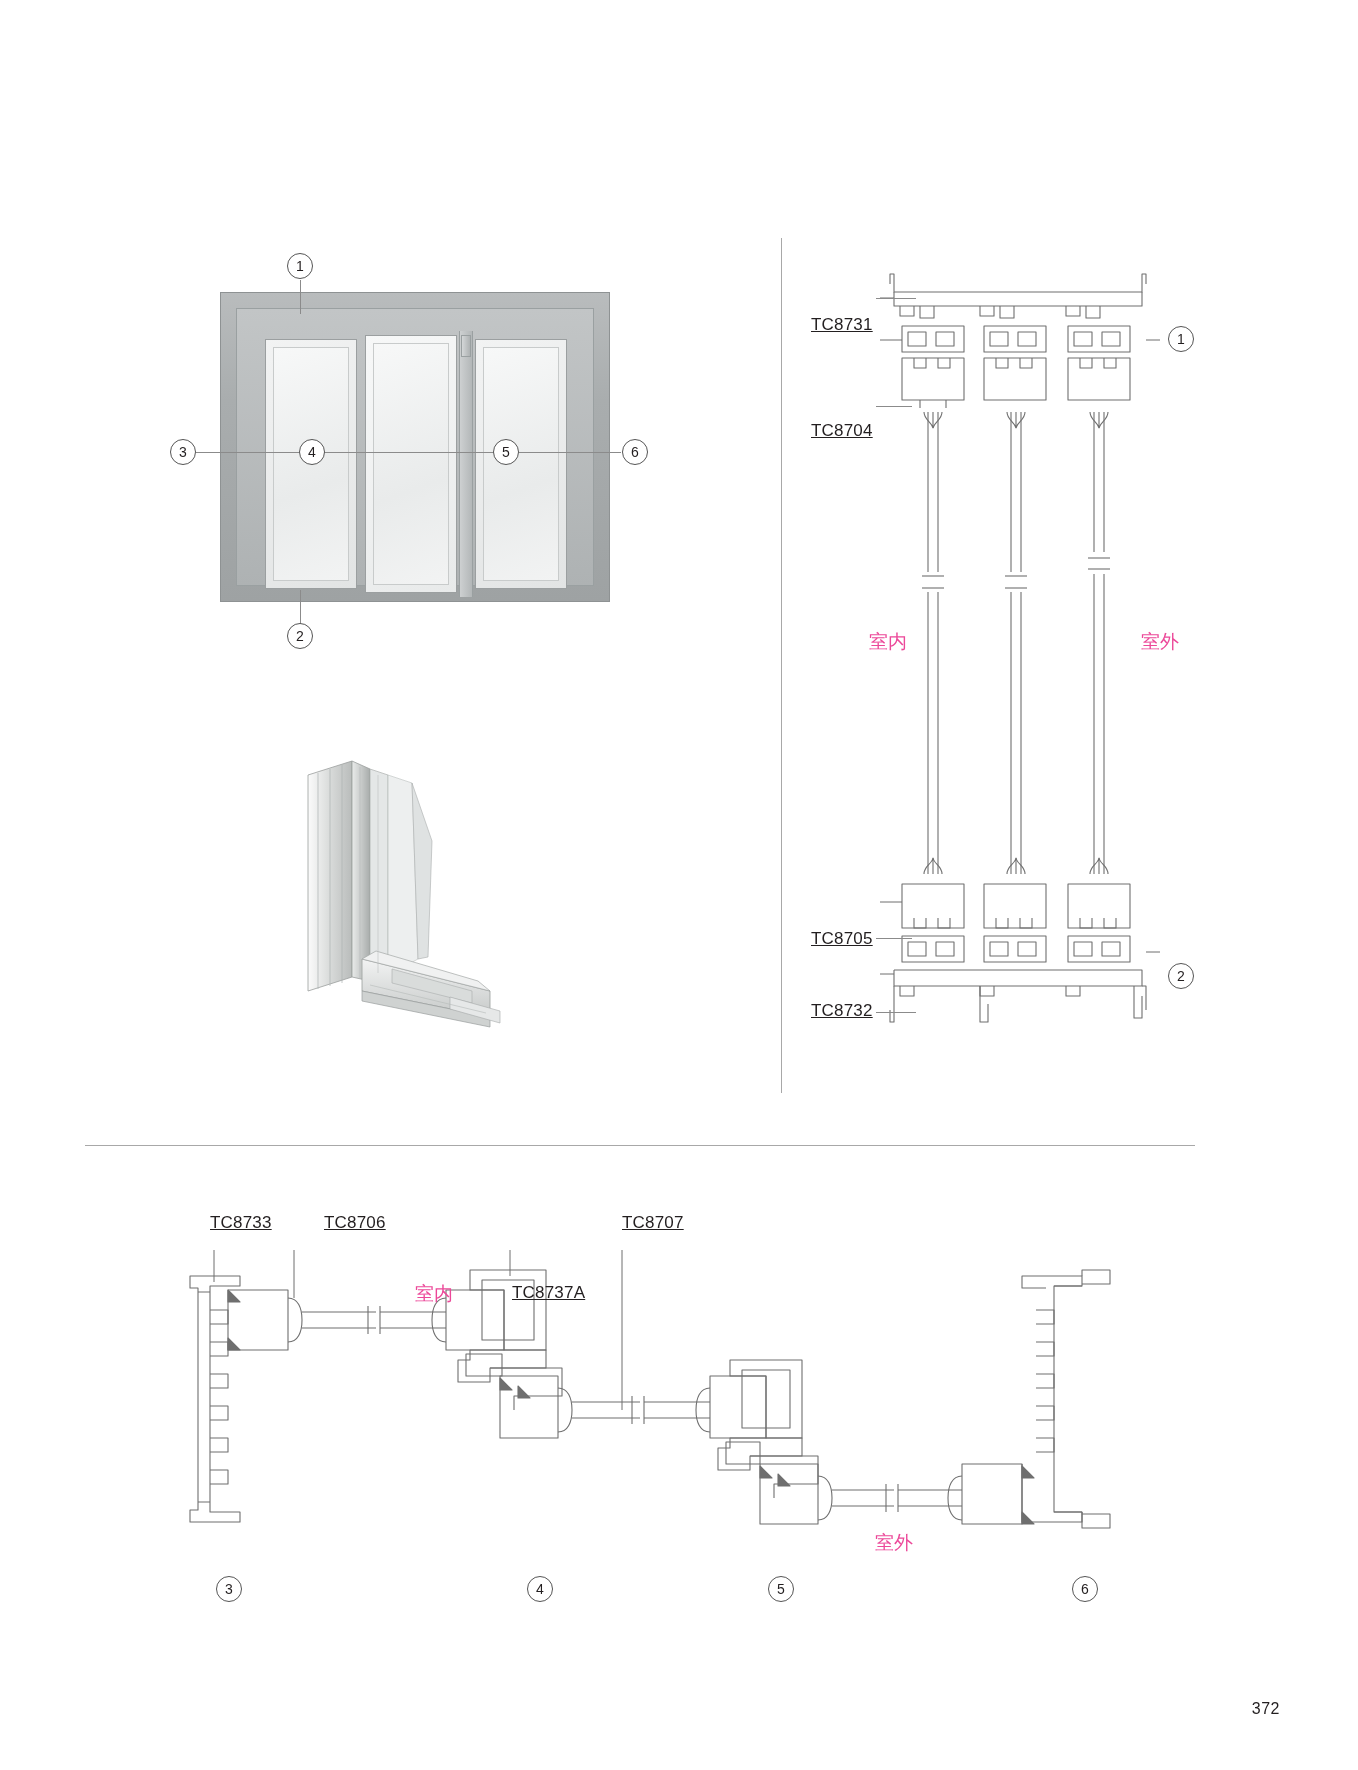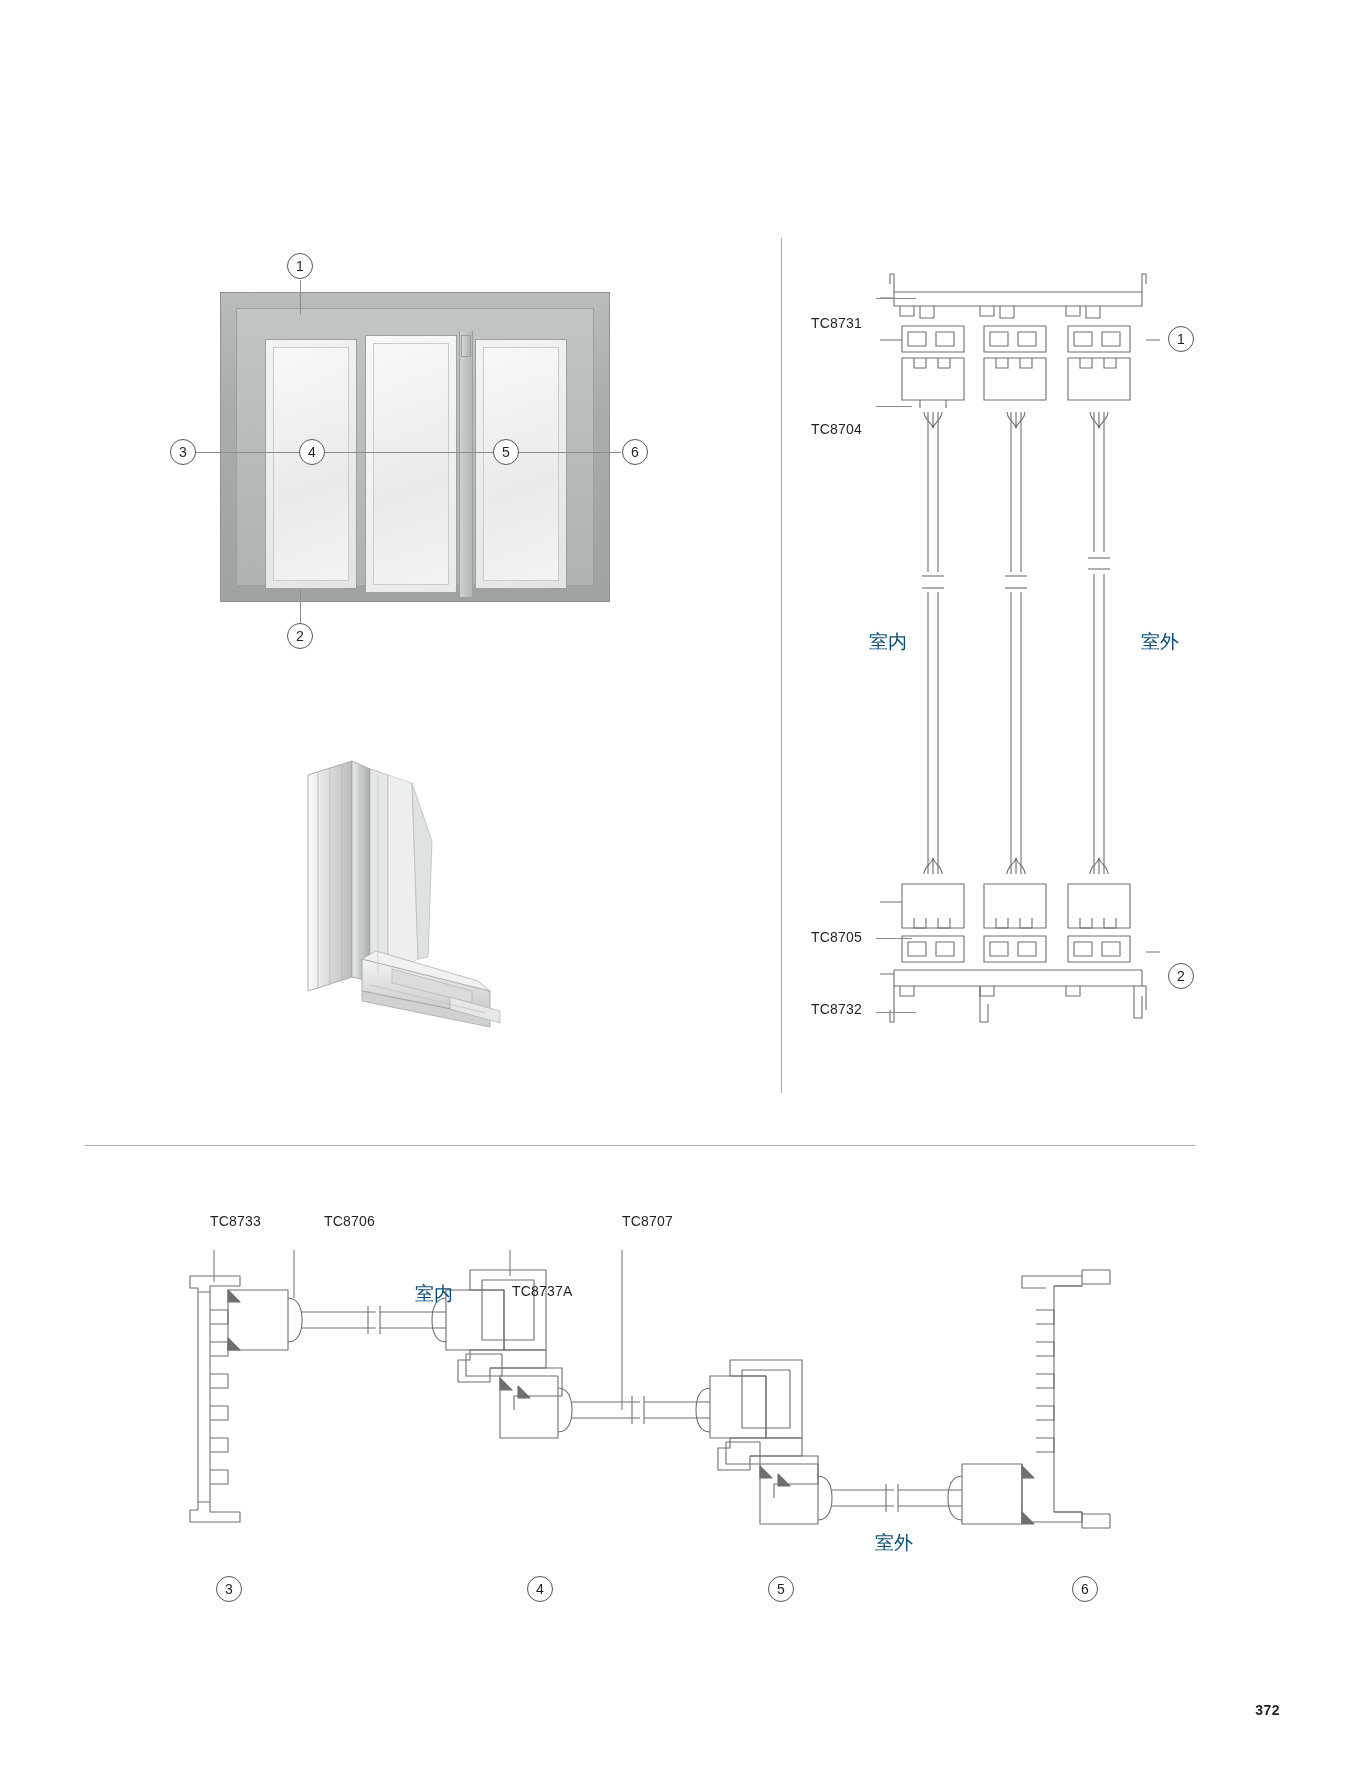--- a/index.html
+++ b/index.html
@@ -16,29 +16,30 @@
     overflow: hidden;
   }
   .page {
     position: absolute;
     inset: 0;
   }
 
   
   .lbl {
     position: absolute;
-    font-size: 14px;
+    font-size: 17px;
     color: #231f20;
     white-space: nowrap;
     letter-spacing: .2px;
+    text-decoration: underline;
   }
   .cn {
     position: absolute;
     font-size: 19px;
-    color: #0c4a6e;
+    color: #ec4899;
     white-space: nowrap;
   }
   .bubble {
     position: absolute;
     width: 26px;
     height: 26px;
     border: 1.2px solid #555;
     border-radius: 50%;
     box-sizing: border-box;
     font-size: 14px;
@@ -134,22 +135,22 @@
     top: 1145px;
     width: 1110px;
     height: 1px;
     background: #a8a8a8;
   }
 
   .pageno {
     position: absolute;
     right: 78px;
     bottom: 52px;
-    font-size: 14px;
-    font-weight: bold;
+    font-size: 16px;
+    font-weight: normal;
     color: #231f20;
     letter-spacing: .5px;
   }
 
   
   .draw { position: absolute; }
   .draw svg { display: block; }
 </style>
 </head>
 <body>

